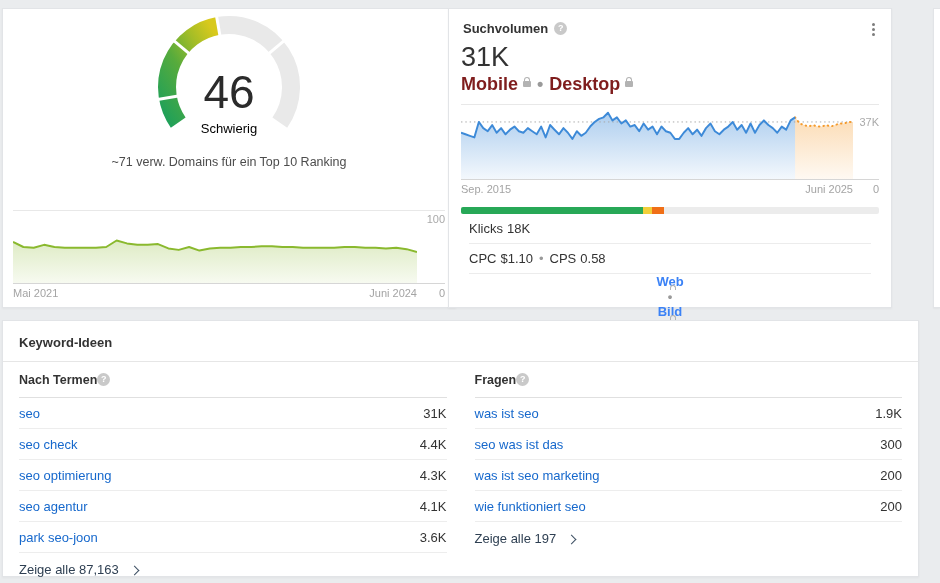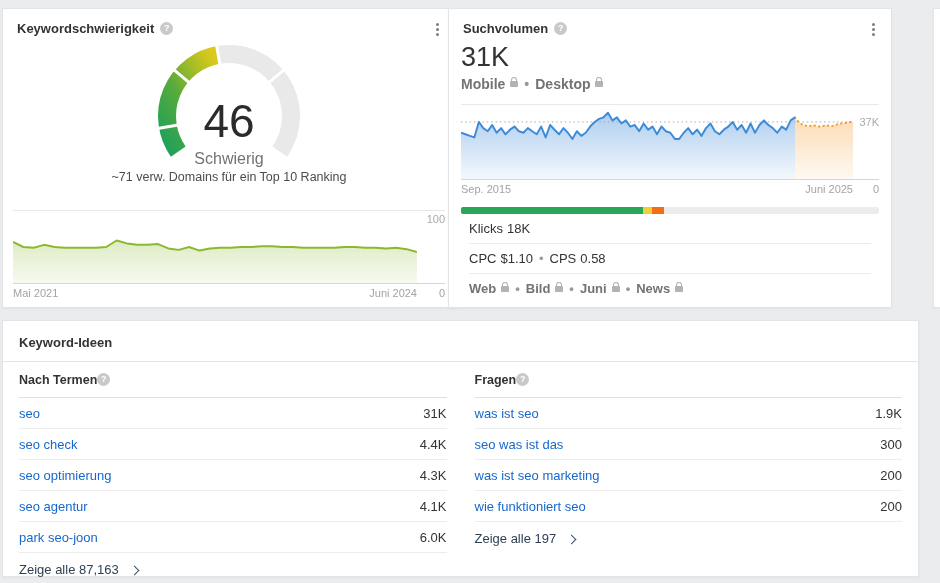--- a/index.html
+++ b/index.html
@@ -16,34 +16,34 @@
   .card-title{font-weight:700;font-size:13px;color:#333;}
   .help{display:inline-block;width:13px;height:13px;border-radius:50%;background:#c9c9c9;color:#fff;font-size:9px;font-weight:700;line-height:13px;text-align:center;cursor:help;}
   .help::before{content:"?";}
   .kebab{display:flex;flex-direction:column;gap:2px;padding:2px 4px;cursor:pointer;}
   .kebab i{width:3px;height:3px;border-radius:50%;background:#7d7d7d;}
 
   
   .gauge-wrap{position:relative;width:212px;height:116px;margin:6px auto 0;}
   .gauge-wrap svg{position:absolute;inset:0;}
   .gauge-value{position:absolute;left:0;right:0;top:54px;text-align:center;font-size:46px;line-height:1;color:#2b2b2b;}
-  .gauge-label{margin-top:-10px;text-align:center;font-size:16px;font-weight:500;color:#737373;position:relative;}
-  .gauge-sub{margin-top:2px;text-align:center;font-size:12.5px;color:#4c4c4c;}
+  .gauge-label{margin-top:-10px;text-align:center;font-size:13px;font-weight:500;color:#000000;position:relative;}
+  .gauge-sub{margin-top:19px;text-align:center;font-size:12.5px;color:#4c4c4c;}
 
   
   .mini-chart{position:absolute;left:10px;right:10px;bottom:8px;}
   .frame{position:relative;border-top:1px solid #e8e8e8;border-bottom:1px solid #d6d6d6;padding-right:28px;}
   .frame svg{display:block;width:100%;}
   .ylab{position:absolute;right:0;font-size:11px;color:#a9a9a9;}
   .axis-row{position:relative;display:flex;justify-content:space-between;padding-right:28px;margin-top:3px;font-size:11px;color:#a4a4a4;}
   .zero{position:absolute;right:0;top:0;}
 
   
   .big-number{margin:4px 12px 0;font-size:27px;line-height:30px;color:#333;}
-  .devices{display:flex;align-items:center;margin:4px 12px 0;font-size:14px;font-weight:700;color:#737373;height:16px;}
+  .devices{display:flex;align-items:center;margin:4px 12px 0;font-size:18px;font-weight:700;color:#7f1d1d;height:16px;}
   .vol-chart{position:relative;margin:12px 12px 0;}
   .vol-chart .frame{padding-right:26px;}
   .vol-chart .axis-row{padding-right:26px;}
   .bar{display:flex;height:7px;margin:12px 12px 0;border-radius:2px;overflow:hidden;}
   .vol-rows{margin:0 20px;}
   .vrow{display:flex;align-items:center;height:29px;font-size:13px;color:#333;}
   .vrow.b{border-bottom:1px solid #ececec;}
   .gap{width:4px;display:inline-block;}
   .dot{color:#9a9a9a;margin:0 6px;}
   .dot::before{content:"\2022";}
@@ -60,31 +60,20 @@
   .kval{color:#333;}
   .kfoot{display:flex;align-items:center;gap:12px;height:33px;font-size:13px;color:#2e3f52;cursor:pointer;text-decoration:none;}
   .chev{display:inline-block;width:6px;height:6px;border-top:1.8px solid #3d4f63;border-right:1.8px solid #3d4f63;transform:rotate(45deg);margin-top:1px;}
 </style>
 </head>
 <body>
 
 <div class="page">
 
   <section class="card card-kd">
-    <div class="card-head">
-      <div class="title-wrap">
-        <span class="card-title">Keywordschwierigkeit</span>
-        <span class="help"></span>
-      </div>
-      <div class="kebab">
-          <i></i>
-          <i></i>
-          <i></i>
-        </div>
-    </div>
     <div class="gauge-wrap">
       <svg id="gaugeSvg" viewBox="0 0 212 116" width="212" height="116">
           <defs>
             <linearGradient id="gaugeGrad" x1="0" y1="1" x2="0.85" y2="0">
               <stop offset="0" stop-color="#1ea05a"></stop>
               <stop offset="0.45" stop-color="#57ab3c"></stop>
               <stop offset="0.75" stop-color="#a3bd27"></stop>
               <stop offset="1" stop-color="#d8c91c"></stop>
             </linearGradient>
           </defs>
@@ -185,21 +174,21 @@
       </div>
       <div class="vrow b">
         <span>CPC</span>
           <span class="gap"></span>
         <span>$1.10</span>
         <span class="dot"></span>
         <span>CPS</span>
           <span class="gap"></span>
         <span>0.58</span>
       </div>
-      <div class="vrow" style="font-weight:700;color:#737373;">
+      <div class="vrow" style="font-weight:700;color:#3b82f6;flex-direction:column;">
         <span>Web</span>
           <span class="lock"></span>
         <span class="dot"></span>
         <span>Bild</span>
           <span class="lock"></span>
         <span class="dot"></span>
         <span>Juni</span>
           <span class="lock"></span>
         <span class="dot"></span>
         <span>News</span>
@@ -230,21 +219,21 @@
             <div class="krow">
               <a class="klink">seo optimierung</a>
               <span class="kval">4.3K</span>
             </div>
             <div class="krow">
               <a class="klink">seo agentur</a>
               <span class="kval">4.1K</span>
             </div>
             <div class="krow">
               <a class="klink">park seo-joon</a>
-              <span class="kval">6.0K</span>
+              <span class="kval">3.6K</span>
             </div>
           </div>
         <a class="kfoot">
           <span>Zeige alle 87,163</span>
           <span class="chev"></span>
         </a>
       </div>
       <div class="col">
         <div class="col-head">
           <span>Fragen</span>

